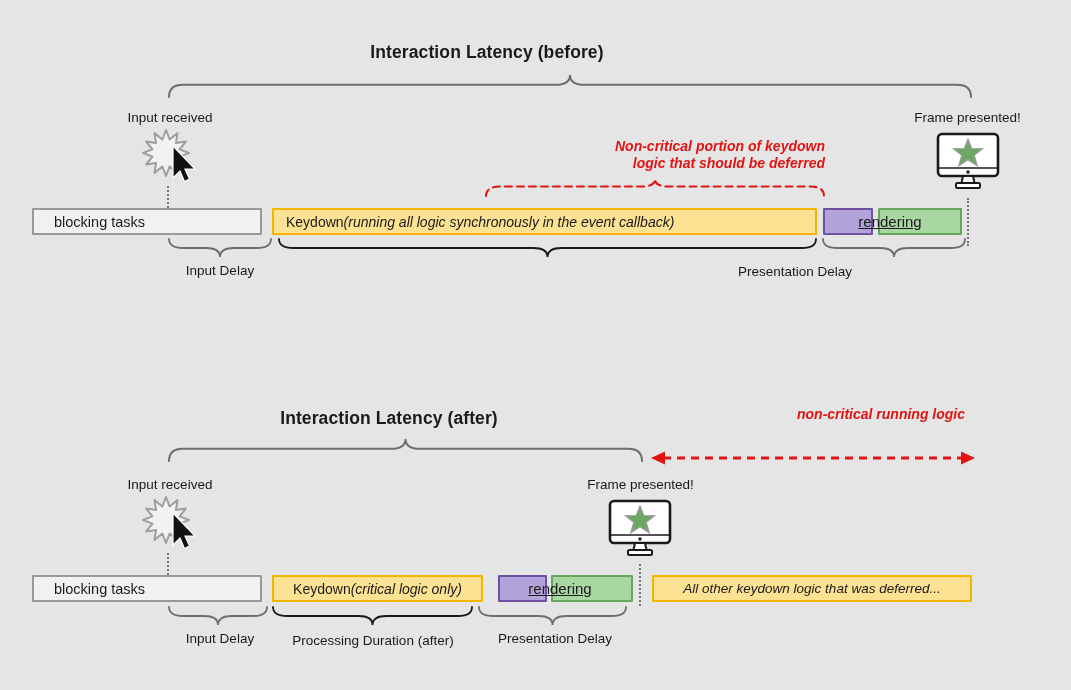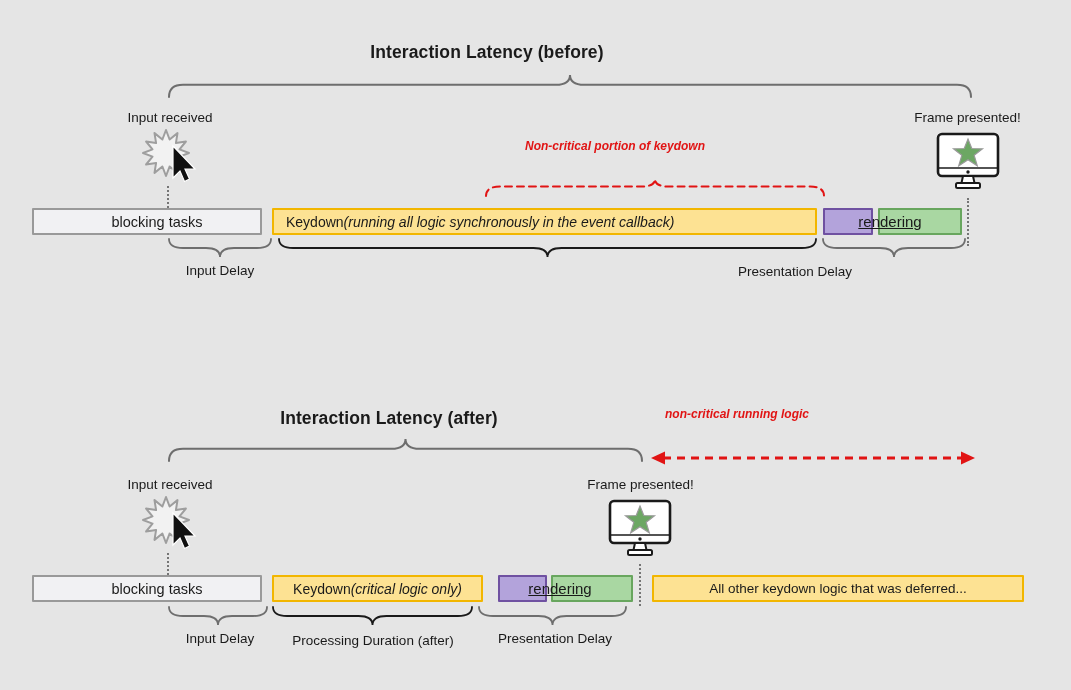--- a/index.html
+++ b/index.html
@@ -3,26 +3,26 @@
 <meta charset="utf-8">
 <style>
   html,body{margin:0;padding:0;background:#ffffff;}
   #stage{
     position:relative;width:1071px;height:690px;background:#e5e5e5;overflow:hidden;
     font-family:"Liberation Sans", sans-serif;color:#1a1a1a;
   }
   .abs{position:absolute;}
   .title{font-size:17.5px;font-weight:bold;text-align:center;letter-spacing:.1px;}
   .lbl{font-size:13.5px;text-align:center;}
-  .red-note{font-size:12px;font-weight:bold;font-style:italic;color:#e11414;text-align:left;line-height:17px;}
+  .red-note{font-size:14px;font-weight:bold;font-style:italic;color:#e11414;text-align:right;line-height:17px;}
   .bar{
     position:absolute;height:27px;box-sizing:border-box;border-radius:1px;
     display:flex;align-items:center;font-size:14.5px;white-space:nowrap;overflow:visible;
   }
-  .bar.gray{background:#f1f1f3;border:2px solid #999999;padding-left:20px;justify-content:center;}
+  .bar.gray{background:#f1f1f3;border:2px solid #999999;padding-left:20px;}
   .bar.yellow{background:#fde293;border:2px solid #f2b600;padding-left:12px;font-size:14px;}
   .bar.yellow.centered{justify-content:center;padding-left:0;}
   .bar.purple{background:#b3a3db;border:2px solid #6f51a1;}
   .bar.green{background:#a9d7a2;border:2px solid #68a65e;}
   .bar .ital{font-style:italic;}
   .rendering{position:absolute;height:27px;line-height:27px;font-size:15px;text-align:center;z-index:3;text-decoration:underline;}
   .dotline{position:absolute;width:0;border-left:2px dotted #757575;}
   .brace{position:absolute;}
   .brace svg{display:block;overflow:visible;}
 </style>
@@ -52,20 +52,21 @@
     <polygon points="33,8 36.8,17.5 47.5,17.8 39.2,24.3 42.3,34.8 33,28.8 23.7,34.8 26.8,24.3 18.5,17.8 29.2,17.5" fill="#6ca763" stroke="#9a9a9a" stroke-width="1.2"></polygon>
     <line x1="4" y1="37" x2="62" y2="37" stroke="#1a1a1a" stroke-width="1.6"></line>
     <circle cx="33" cy="41" r="1.7" fill="#1a1a1a"></circle>
     <path d="M28,45 L26.5,52 L39.5,52 L38,45 Z" fill="#fff" stroke="#1a1a1a" stroke-width="2"></path>
     <rect x="21" y="52" width="24" height="5" rx="1.5" fill="#fff" stroke="#1a1a1a" stroke-width="2"></rect>
   </svg>
   <div class="dotline" style="left:967px;top:198px;height:48px;"></div>
 
   <div class="abs red-note" style="left:525px;top:138px;width:300px;">
     <div>Non-critical portion of keydown</div>
+    <div>logic that should be deferred</div>
   </div>
   <div class="brace" style="left:485px;top:178px;width:340px;height:19px;">
       <svg width="340" height="19">
         <path d="M1,18 Q1,8.55 15,8.55 L156,8.55 Q170,8.55 170,1 Q170,8.55 184,8.55 L325,8.55 Q339,8.55 339,18" fill="none" stroke="#e11414" stroke-width="2" stroke-dasharray="7,5" stroke-linecap="round"></path>
       </svg>
     </div>
 
   <div class="bar gray" style="left:32px;top:208px;width:230px;">
     <span>blocking tasks</span>
   </div>
@@ -135,21 +136,21 @@
   <div class="bar gray" style="left:32px;top:575px;width:230px;">
     <span>blocking tasks</span>
   </div>
   <div class="bar yellow centered" style="left:272px;top:575px;width:211px;">
     <span>Keydown </span>
       <span class="ital">(critical logic only)</span>
   </div>
   <div class="bar purple" style="left:498px;top:575px;width:49px;"></div>
   <div class="bar green" style="left:551px;top:575px;width:82px;"></div>
   <div class="rendering" style="left:515px;top:575px;width:90px;">rendering</div>
-  <div class="bar yellow centered" style="left:652px;top:575px;width:372px;font-size:13.5px;">
+  <div class="bar yellow centered" style="left:652px;top:575px;width:320px;font-size:13.5px;font-style:italic;">
     <span>All other keydown logic that was deferred...</span>
   </div>
 
   <div class="brace" style="left:168px;top:606px;width:100px;height:20px;">
       <svg width="100" height="20">
         <path d="M1,1 Q1,10 15,10 L36,10 Q50,10 50,19 Q50,10 64,10 L85,10 Q99,10 99,1" fill="none" stroke="#6e6e6e" stroke-width="1.8" stroke-linecap="round"></path>
       </svg>
     </div>
   <div class="brace" style="left:272px;top:606px;width:201px;height:20px;">
       <svg width="201" height="20">

